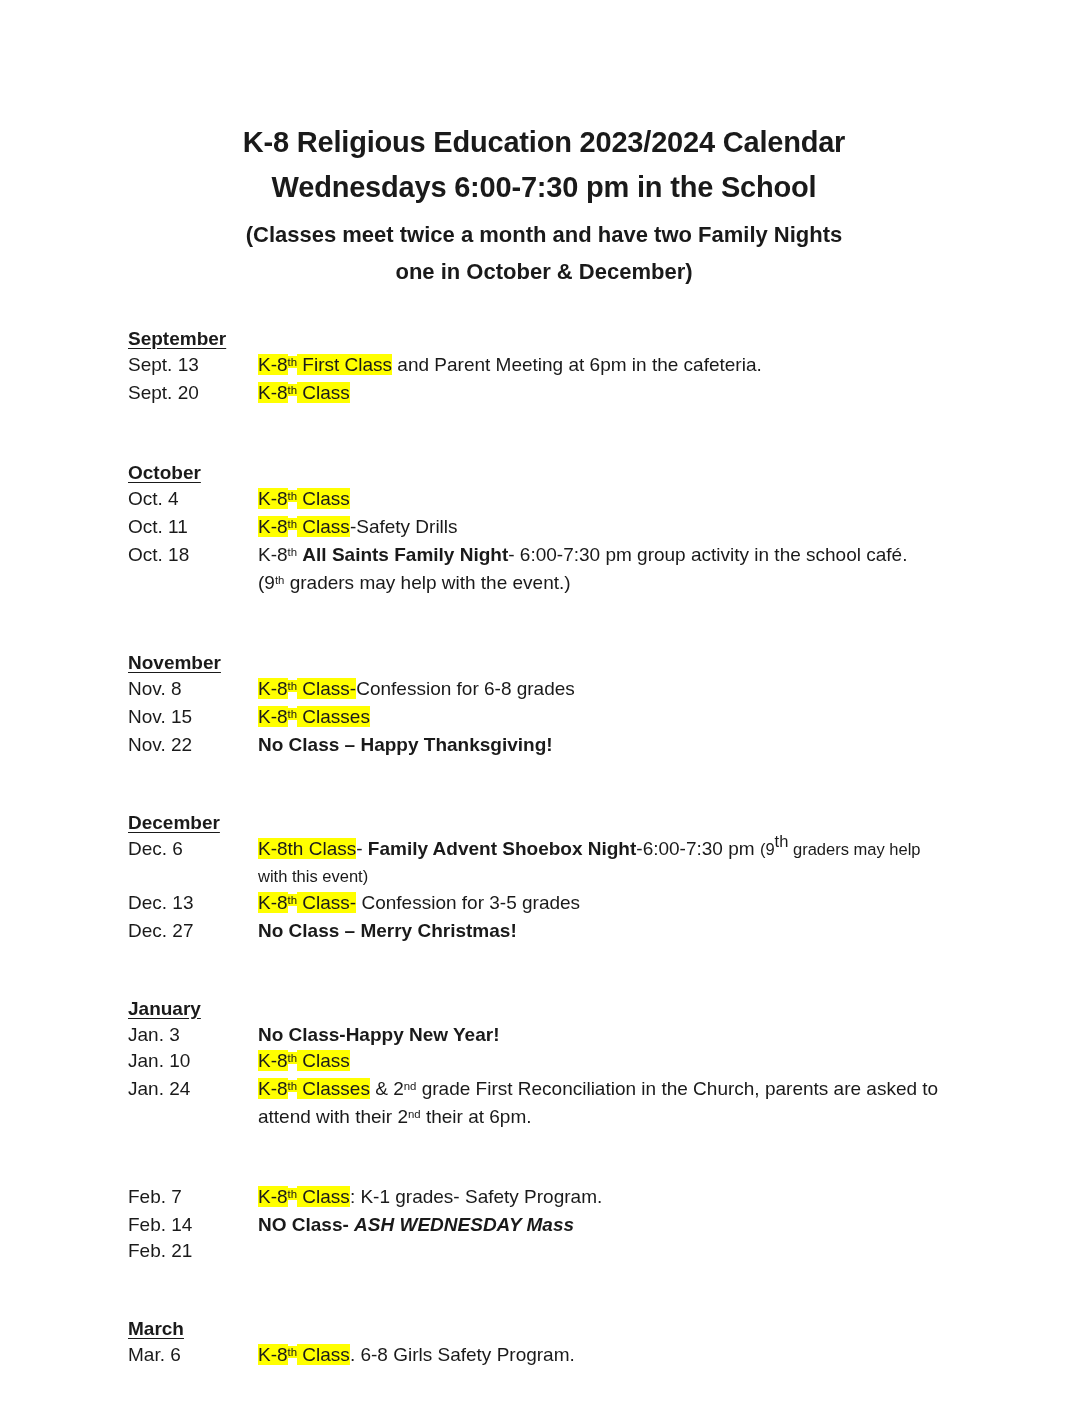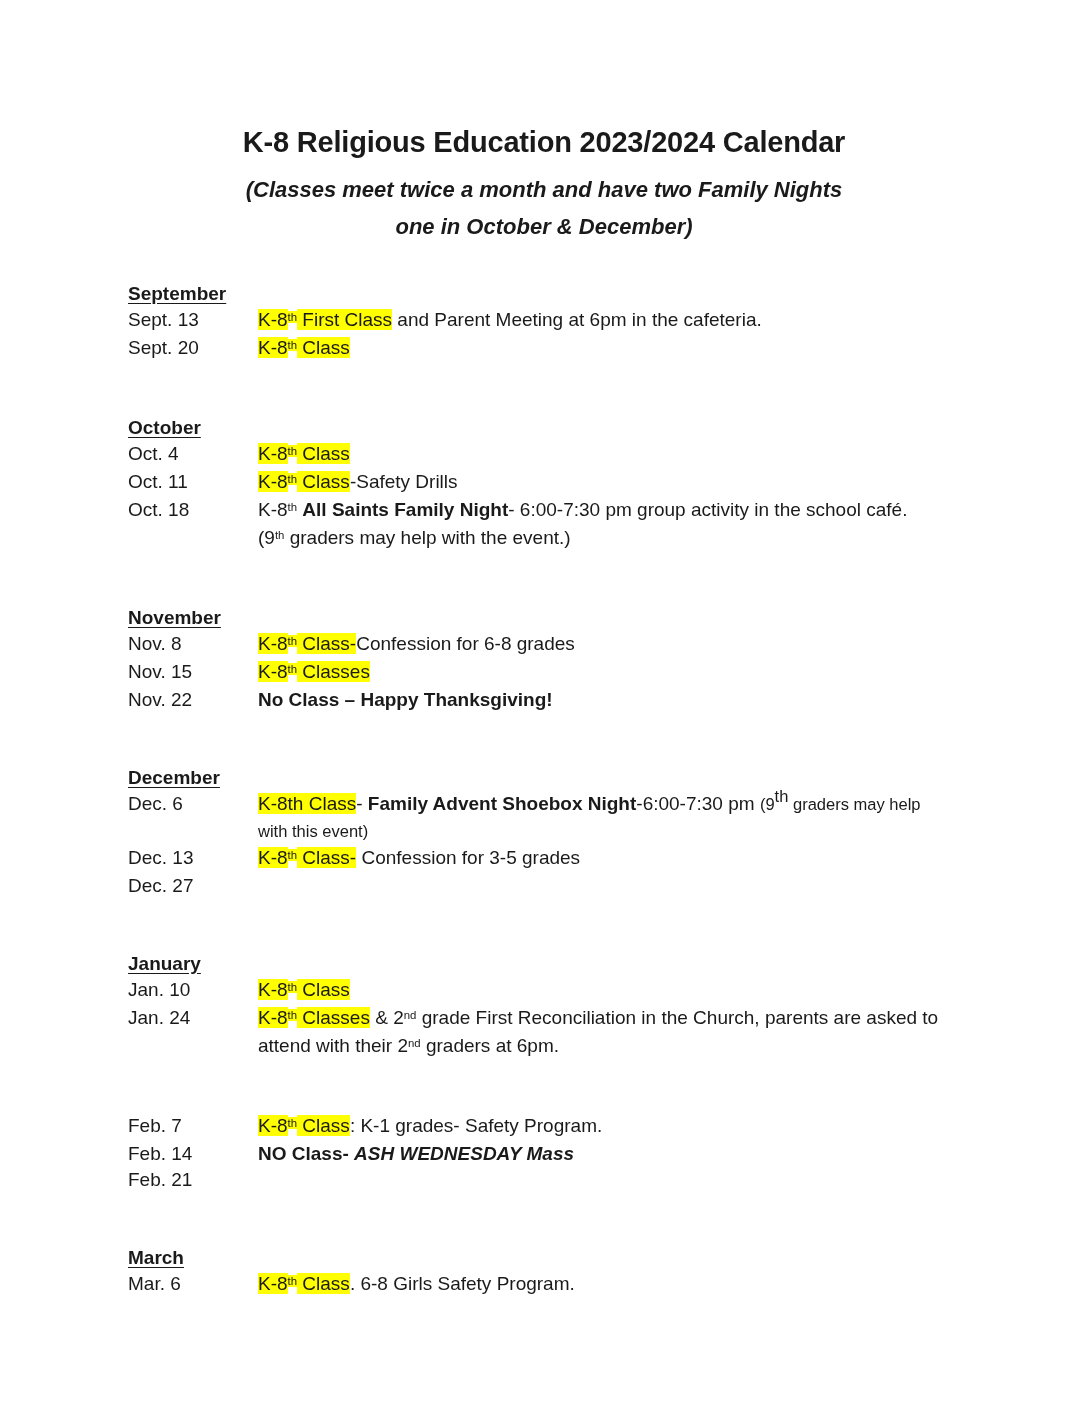--- a/index.html
+++ b/index.html
@@ -19,21 +19,20 @@
   .title-line {
     font-size: 29px;
     font-weight: bold;
     line-height: 45px;
     letter-spacing: -0.2px;
   }
   .subtitle-block { margin-top: 6px; }
   .subtitle-line {
     font-size: 22px;
     font-weight: bold;
-    font-style: italic;
     line-height: 37px;
   }
 
   
   .content {
     margin-top: 36px;
     padding-left: 128px;
     padding-right: 26px;
     font-size: 19px;
     line-height: 26px;
@@ -54,20 +53,21 @@
   .i { font-style: italic; }
   .sup { font-size: 0.6em; position: relative; top: -0.48em; letter-spacing: 0; }
   .sm { font-size: 0.87em; }
 </style>
 </head>
 <body>
 
 <div class="page">
   <div class="doc-header">
     <div class="title-line">K-8 Religious Education 2023/2024 Calendar</div>
+    <div class="title-line">Wednesdays 6:00-7:30 pm in the School</div>
     <div class="subtitle-block">
       <div class="subtitle-line">(Classes meet twice a month and have two Family Nights</div>
       <div class="subtitle-line">one in October &amp; December)</div>
     </div>
   </div>
 
   <div class="content">
       <section class="month-section">
         <div class="month-header">September</div>
         <div class="event-row">
@@ -114,31 +114,36 @@
         <div class="event-row">
           <div class="event-date">Dec. 6</div>
           <div class="event-desc"><span class="hl">K-8th Class</span><span>- </span><span class="b">Family Advent Shoebox Night</span><span>-6:00-7:30 pm </span><span class="sm">(9</span><span class="sup sm">th</span><span class="sm"> graders may help</span><br><span class="sm">with this event)</span></div>
         </div>
         <div class="event-row">
           <div class="event-date">Dec. 13</div>
           <div class="event-desc"><span class="hl">K-8</span><span class="hl sup">th</span><span class="hl"> Class-</span><span> Confession for 3-5 grades</span></div>
         </div>
         <div class="event-row">
           <div class="event-date">Dec. 27</div>
+          <div class="event-desc"><span class="b">No Class – Merry Christmas!</span></div>
         </div>
       </section>
       <section class="month-section">
         <div class="month-header">January</div>
+        <div class="event-row">
+          <div class="event-date">Jan. 3</div>
+          <div class="event-desc"><span class="b">No Class-Happy New Year!</span></div>
+        </div>
         <div class="event-row">
           <div class="event-date">Jan. 10</div>
           <div class="event-desc"><span class="hl">K-8</span><span class="hl sup">th</span><span class="hl"> Class</span></div>
         </div>
         <div class="event-row">
           <div class="event-date">Jan. 24</div>
-          <div class="event-desc"><span class="hl">K-8</span><span class="hl sup">th</span><span class="hl"> Classes</span><span> &amp; 2</span><span class="sup">nd</span><span> grade First Reconciliation in the Church, parents are asked to</span><br><span>attend with their 2</span><span class="sup">nd</span><span> graders at 6pm.</span></div>
+          <div class="event-desc"><span class="hl">K-8</span><span class="hl sup">th</span><span class="hl"> Classes</span><span> &amp; 2</span><span class="sup">nd</span><span> grade First Reconciliation in the Church, parents are asked to</span><br><span>attend with their 2</span><span class="sup">nd</span><span> their at 6pm.</span></div>
         </div>
       </section>
       <section class="month-section">
         <div class="event-row">
           <div class="event-date">Feb. 7</div>
           <div class="event-desc"><span class="hl">K-8</span><span class="hl sup">th</span><span class="hl"> Class</span><span>: K-1 grades- Safety Program.</span></div>
         </div>
         <div class="event-row">
           <div class="event-date">Feb. 14</div>
           <div class="event-desc"><span class="b">NO Class- </span><span class="b i">ASH WEDNESDAY Mass</span></div>

